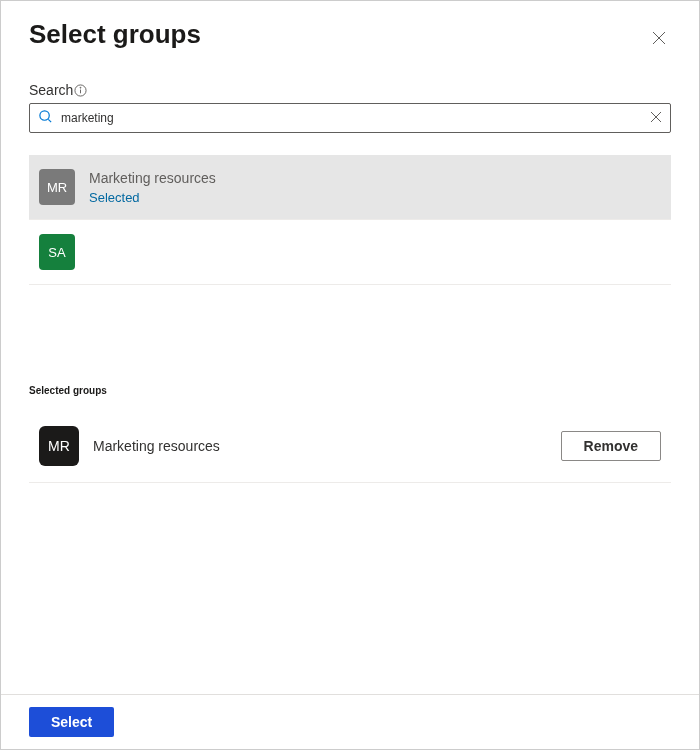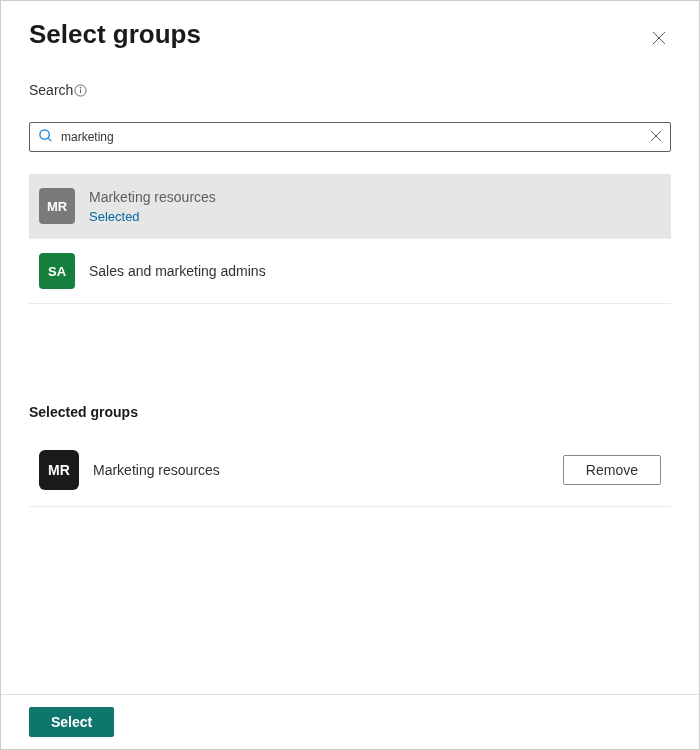--- a/index.html
+++ b/index.html
@@ -62,21 +62,21 @@
     }
     .checkbox svg { color: #fff; }
     .checkbox-label {
       font-size: 14px;
       color: #323130;
       line-height: 1.4;
     }
     .search-label-row {
       display: flex;
       align-items: center;
-      margin-bottom: 24px;
+      margin-bottom: 5px;
     }
     .search-label { font-size: 14px; color: #323130; }
     .info-icon {
       width: 14px;
       height: 14px;
       display: inline-flex;
       align-items: center;
       justify-content: center;
       color: #605e5c;
     }
@@ -115,33 +115,33 @@
       background: #e6e6e6;
     }
     .avatar {
       width: 36px;
       height: 36px;
       border-radius: 4px;
       display: flex;
       align-items: center;
       justify-content: center;
       font-size: 13px;
-      font-weight: 700;
+      font-weight: 400;
       color: #fff;
       flex-shrink: 0;
     }
     .avatar.gray { background: #7a7a7a; }
     .avatar.purple { background: #15803d; }
     .avatar.black { background: #1b1a19; }
     .result-text { display: flex; flex-direction: column; gap: 4px; }
     .result-name { font-size: 14px; color: #605e5c; }
     .result-sub { font-size: 13px; color: #0369a1; }
     .result-row:not(.selected) .result-name { color: #323130; }
     .selected-heading {
-      font-size: 14px;
+      font-size: 10px;
       font-weight: 600;
       color: #1b1a19;
       margin-top: 100px;
       margin-bottom: 18px;
     }
     .selected-row {
       display: flex;
       align-items: center;
       gap: 14px;
       padding: 12px 10px 16px 10px;
@@ -159,29 +159,29 @@
       color: #323130;
     }
     .remove-btn {
       background: #fff;
       border: 1px solid #8a8886;
       border-radius: 2px;
       padding: 6px 22px;
       font-size: 14px;
       font-family: inherit;
       cursor: pointer;
-      font-weight: 400;
+      font-weight: 700;
       color: #323130;
     }
     .footer {
       border-top: 1px solid #e1dfdd;
       padding: 12px 28px;
     }
     .select-btn {
-      background: #0f766e;
+      background: #1d4ed8;
       color: #fff;
       border: none;
       padding: 7px 22px;
       font-size: 14px;
       font-family: inherit;
       font-weight: 600;
       cursor: pointer;
       border-radius: 2px;
     }
   </style>
@@ -234,23 +234,20 @@
     <div class="result-row selected">
       <div class="avatar gray">MR</div>
       <div class="result-text">
         <span class="result-name">Marketing resources</span>
         <span class="result-sub">Selected</span>
       </div>
     </div>
 
     <div class="result-row">
       <div class="avatar purple">SA</div>
-      <div class="result-text">
-        <span class="result-name">Sales and marketing admins</span>
-      </div>
     </div>
 
     <div class="selected-heading">Selected groups</div>
 
     <div class="selected-row">
       <div class="avatar black">MR</div>
       <span class="selected-name">Marketing resources</span>
       <button class="remove-btn">Remove</button>
     </div>
 

